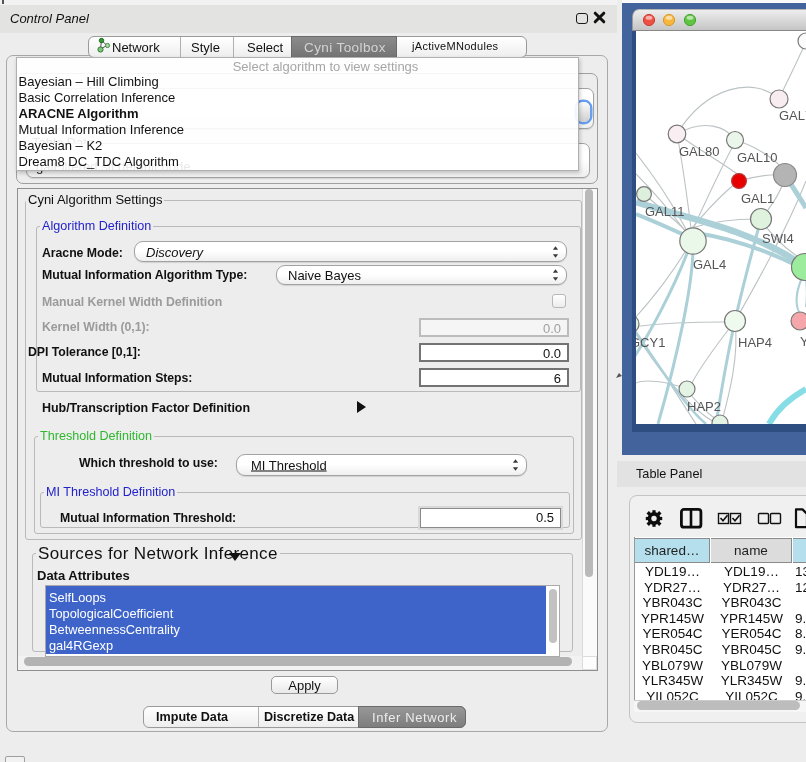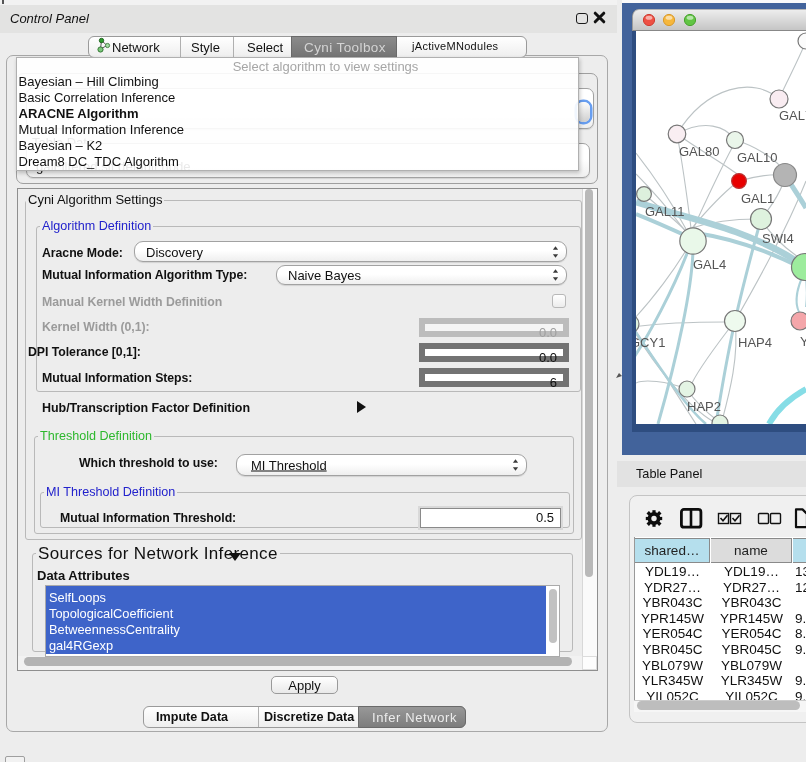--- a/index.html
+++ b/index.html
@@ -2,21 +2,21 @@
 <html><head><meta charset="utf-8">
 <style>
 * { margin:0; padding:0; box-sizing:border-box; }
 html,body { width:806px; height:762px; overflow:hidden; }
 body { font-family:"Liberation Sans", sans-serif; background:#ededed; position:relative; }
 .abs { position:absolute; }
 .lbl { font-size:12.3px; font-weight:bold; color:#111; letter-spacing:-0.05px; }
 .dis { color:#9b9b9b; }
 .grp { position:absolute; border:1px solid #b9b9b9; border-radius:3px; }
 .gtit { position:absolute; background:#ededed; padding:0 2px; font-size:12.6px; line-height:13px; }
-.fld { position:absolute; background:#fff; border:6px solid #737373; font-size:13px; text-align:right; padding-right:6px; color:#111; }
+.fld { position:absolute; background:#fff; border:2px solid #737373; font-size:13px; text-align:right; padding-right:6px; color:#111; }
 .combo { position:absolute; background:linear-gradient(#ffffff 45%,#efefef); border:1px solid #a2a2a2; border-radius:9px; font-size:13px; color:#111; box-shadow:0 1px 1px rgba(0,0,0,0.12); }
 .combo .ct { position:absolute; left:11px; top:50%; transform:translateY(-50%); white-space:nowrap; }
 .arr { position:absolute; right:6px; top:50%; transform:translateY(-50%); width:9px; height:14px; }
 </style></head>
 <body>
 
 <div class="abs" style="left:0;top:0;width:617px;height:5px;background:#f2f2f2;"></div>
 <div class="abs" style="left:2px;top:0;width:2px;height:4px;background:#555;"></div>
 <div class="abs" style="left:0;top:5px;width:617px;height:28px;background:#e3e3e2;"></div>
 <div class="abs" style="left:10px;top:11px;font-size:13px;color:#111;font-style:italic;">Control Panel</div>
@@ -64,21 +64,21 @@
 <div class="abs" style="left:18px;top:656px;width:564px;height:14px;background:#f2f2f2;"></div>
 <div class="abs" style="left:24px;top:657px;width:548px;height:9px;background:#b3b3b3;border-radius:4.5px;"></div>
 
 <div class="grp" style="left:25px;top:200px;width:557px;height:340px;"></div>
 <div class="gtit" style="left:26px;top:193px;color:#111;font-size:13px;">Cyni Algorithm Settings</div>
 
 <div class="grp" style="left:36px;top:226px;width:545px;height:166px;"></div>
 <div class="gtit" style="left:40px;top:220px;color:#2222cc;">Algorithm Definition</div>
 
 <div class="lbl abs" style="left:42px;top:246px;">Aracne Mode:</div>
-<div class="combo" style="left:134px;top:241px;width:433px;height:21px;">
+<div class="combo" style="left:134px;top:241px;width:433px;height:21px;font-style:italic;">
   <span class="ct">Discovery</span>
   <svg class="arr" viewBox="0 0 9 14">
       <path d="M4.5 1.2 L7.1 4.8 L1.9 4.8 Z" fill="#3a3a3a"></path>
       <path d="M4.5 12.8 L7.1 9.2 L1.9 9.2 Z" fill="#3a3a3a"></path>
     </svg>
 </div>
 <div class="lbl abs" style="left:42px;top:268px;">Mutual Information Algorithm Type:</div>
 <div class="combo" style="left:276px;top:265px;width:291px;height:20px;">
   <span class="ct">Naive Bayes</span>
   <svg class="arr" viewBox="0 0 9 14">

